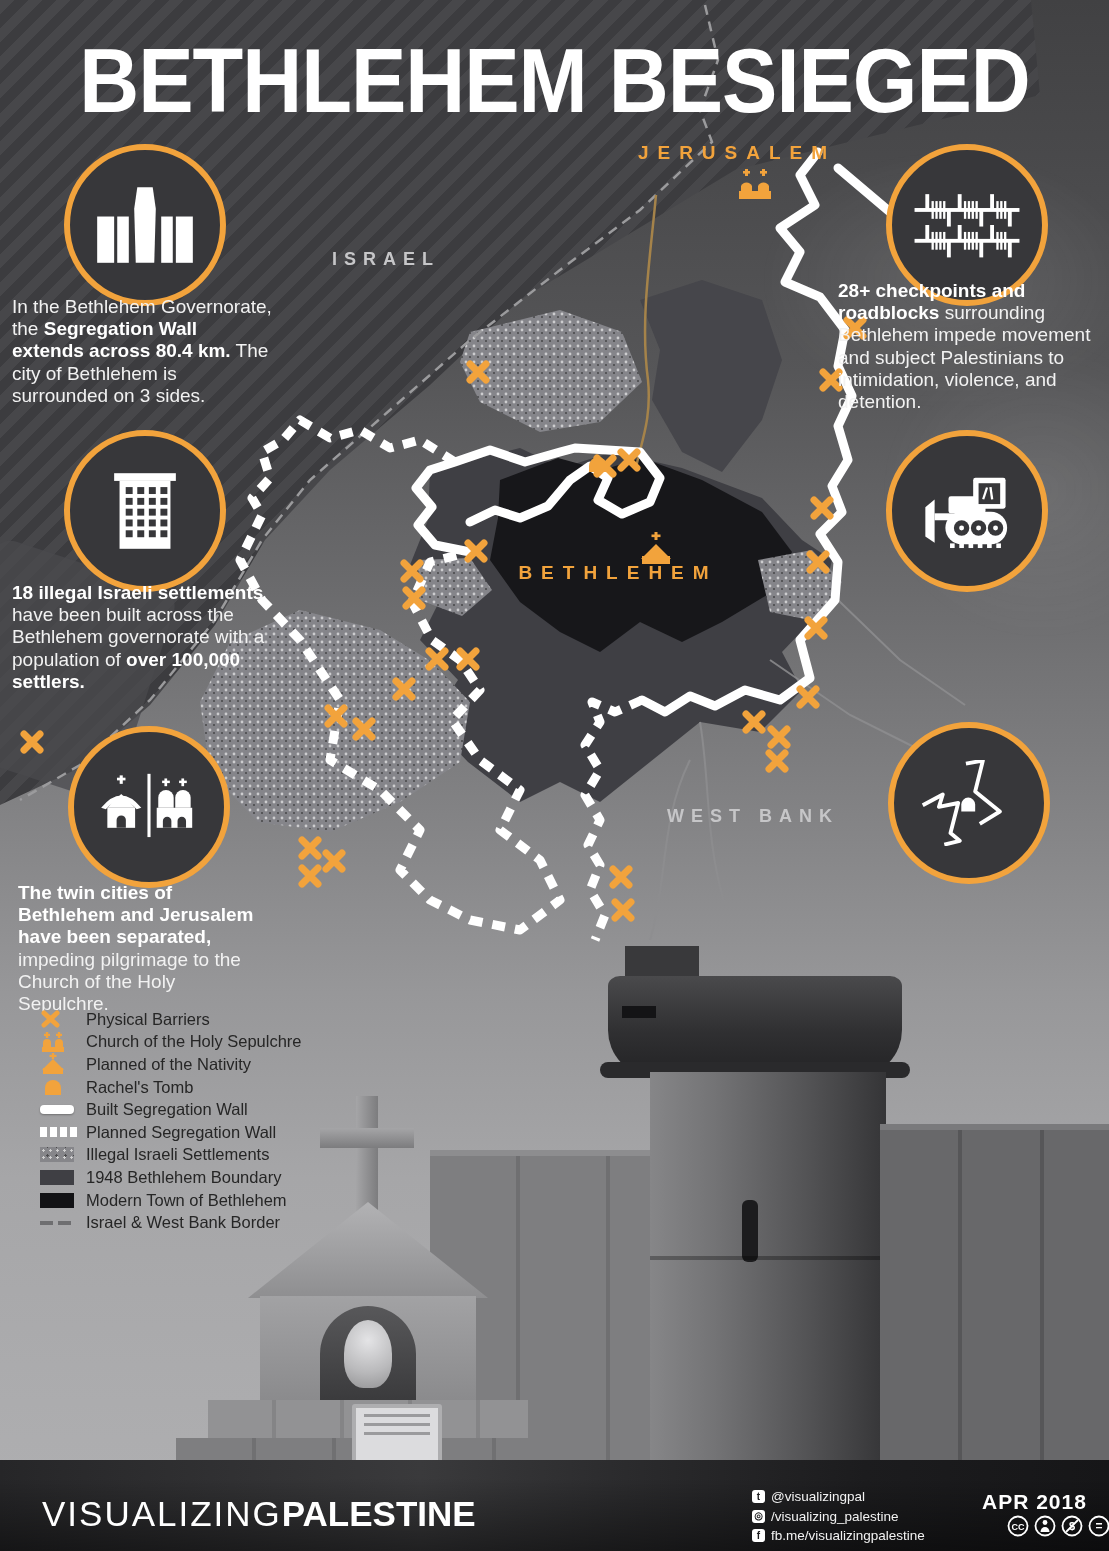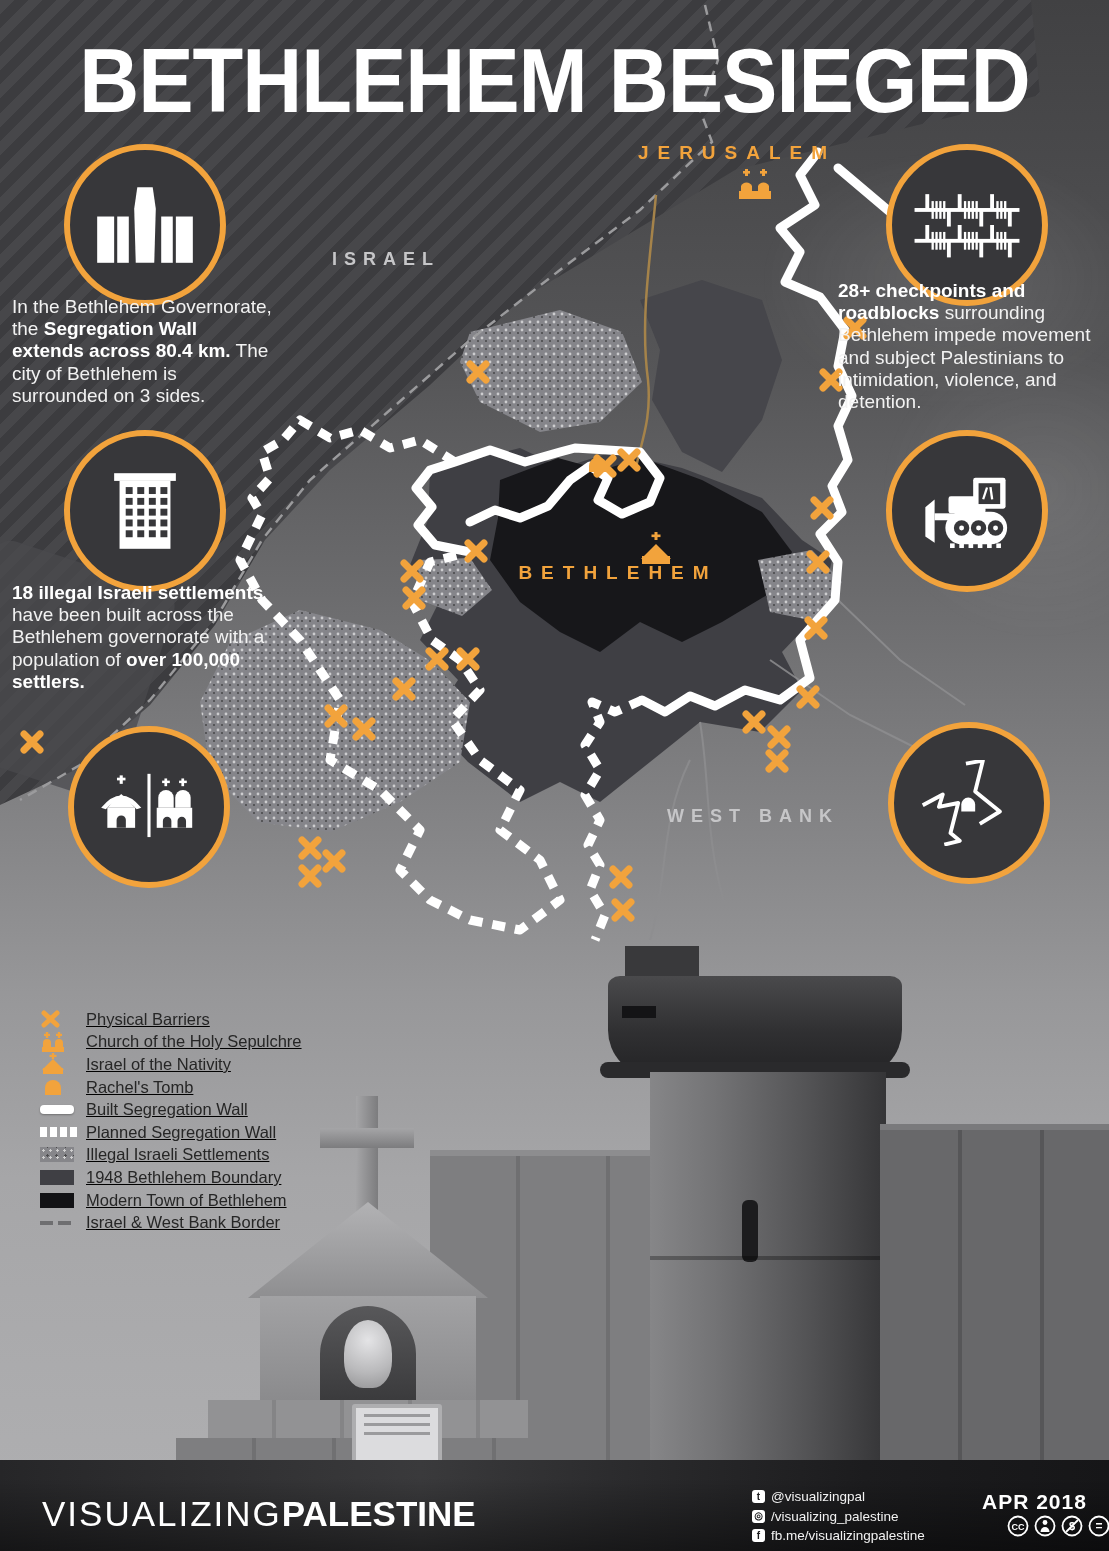--- a/index.html
+++ b/index.html
@@ -78,21 +78,21 @@
   .c5{left:68px;top:726px}.c6{left:888px;top:722px}
   .circle svg{width:108px;height:86px;}
   .stat{position:absolute;width:260px;text-align:left;color:#f2f2f2;
     font-size:19px;line-height:1.17;}
   .stat b{color:#fff;}
   .s1{left:12px;top:296px}.s2{left:838px;top:280px;width:264px}
   .s3{left:12px;top:582px}.s4{left:836px;top:588px;width:266px}
   .s5{left:18px;top:882px;width:252px}.s6{left:840px;top:880px;width:260px}
   
   .legend{position:absolute;left:40px;top:1008px;}
-  .legend ul{list-style:none;margin:0;padding:0;text-decoration:underline;}
+  .legend ul{list-style:none;margin:0;padding:0;}
   .legend li{display:flex;align-items:center;height:22.6px;}
   .lg-ic{width:46px;display:flex;align-items:center;justify-content:flex-start;}
   .legend span.lab{color:#262626;font-size:16.5px;font-weight:500;}
   .sw{display:inline-block;width:34px;height:15px;}
   .sw-built{width:34px;height:9px;border-radius:4px;background:#fff;box-shadow:0 1px 2px rgba(0,0,0,.3);}
   .sw-plan{display:inline-flex;gap:3px;}
   .sw-plan i{width:7px;height:10px;background:#fff;display:inline-block;}
   .sw-set{background:#86868a;background-image:radial-gradient(#cfcfcf 1.2px,transparent 1.3px),
     radial-gradient(#4c4c4e 1px,transparent 1.1px);background-size:7px 7px,9px 9px;background-position:0 0,3px 4px;}
   .sw-1948{background:#3f3f44;}
@@ -381,20 +381,21 @@
     <svg viewBox="0 0 140 110" fill="none" stroke="#fff" stroke-width="5" stroke-linejoin="round">
       <path d="M66,4 L88,0 L78,40 L110,66 L84,82"></path>
       <path d="M10,58 L36,44 L31,60 L56,55 L46,94 L58,104 L38,109"></path>
       <path d="M60,66 v-9 a9,9 0 0 1 18,0 v9 z" fill="#fff" stroke="none"></path>
     </svg>
   </div>
 
   <div class="stat s1"><span>In the Bethlehem Governorate, the </span><b>Segregation Wall extends across 80.4 km.</b><span> The city of Bethlehem is surrounded on 3 sides.</span></div>
   <div class="stat s2"><b>28+ checkpoints and roadblocks</b><span> surrounding Bethlehem impede movement and subject Palestinians to intimidation, violence, and detention.</span></div>
   <div class="stat s3"><b>18 illegal Israeli settlements</b><span> have been built across the Bethlehem governorate with a population of </span><b>over 100,000 settlers.</b></div>
+  <div class="stat s5"><b>The twin cities of Bethlehem and Jerusalem have been separated,</b><span> impeding pilgrimage to the Church of the Holy Sepulchre.</span></div>
 
   <div class="legend">
     <ul>
       <li>
           <span class="lg-ic">
         <svg width="22" height="20">
               <path d="M4,4 L17,16 M17,4 L4,16" stroke="var(--accent,#F2A33C)" stroke-width="5" stroke-linecap="round" fill="none"></path>
             </svg>
           </span>
         <span class="lab">Physical Barriers</span>
@@ -419,21 +420,21 @@
           <span class="lg-ic">
         <svg width="26" height="22" viewBox="0 0 26 22">
               <g fill="var(--accent,#F2A33C)">
                 <polygon points="2,17 13,6 24,17"></polygon>
                 <rect x="3" y="15" width="20" height="6"></rect>
                 <rect x="11.8" y="0" width="2.4" height="6"></rect>
                 <rect x="9.5" y="1.8" width="7" height="2.2"></rect>
               </g>
             </svg>
           </span>
-        <span class="lab">Israel of the Nativity</span>
+        <span class="lab">Planned of the Nativity</span>
         </li>
       <li>
           <span class="lg-ic">
         <svg width="26" height="20" viewBox="0 0 26 20">
               <path d="M5,18 v-7 a8,8 0 0 1 16,0 v7 z" fill="var(--accent,#F2A33C)"></path>
             </svg>
           </span>
         <span class="lab">Rachel's Tomb</span>
         </li>
       <li>

